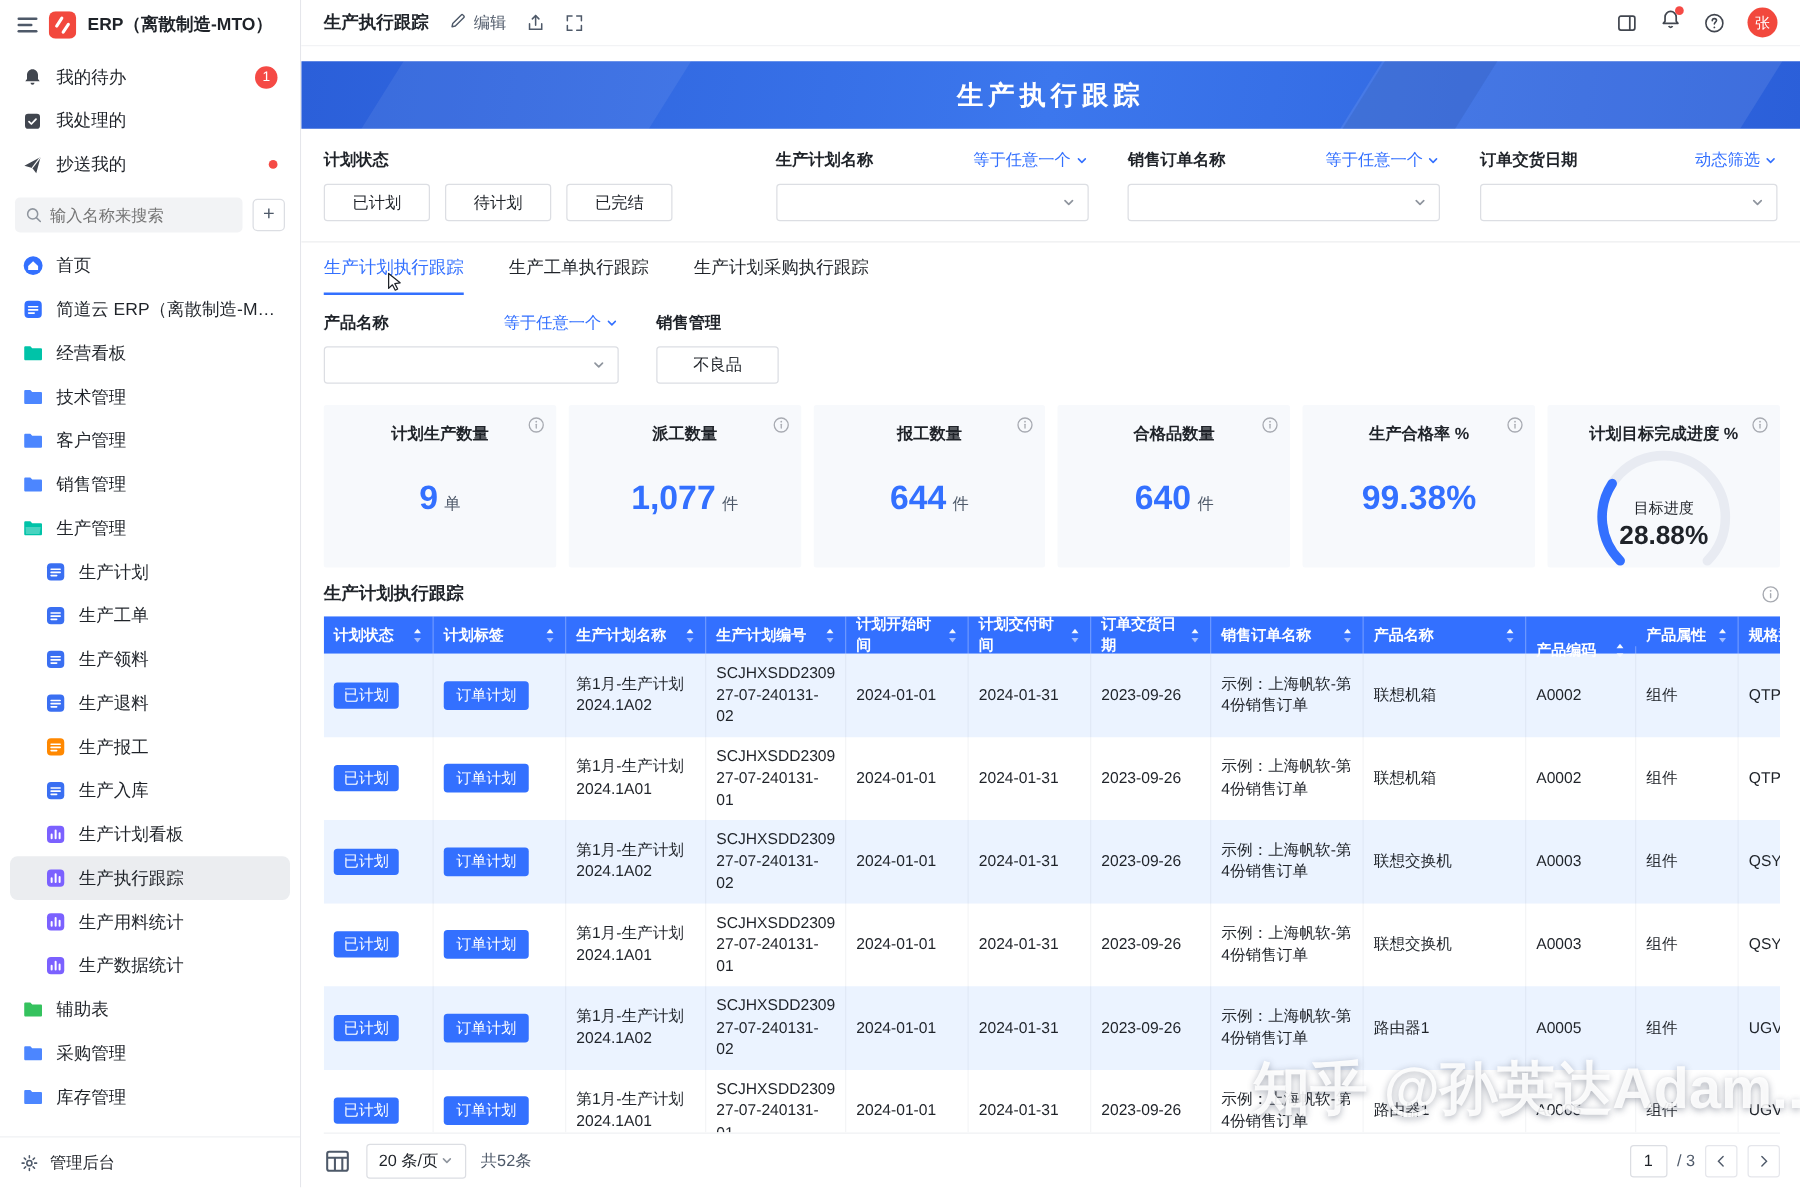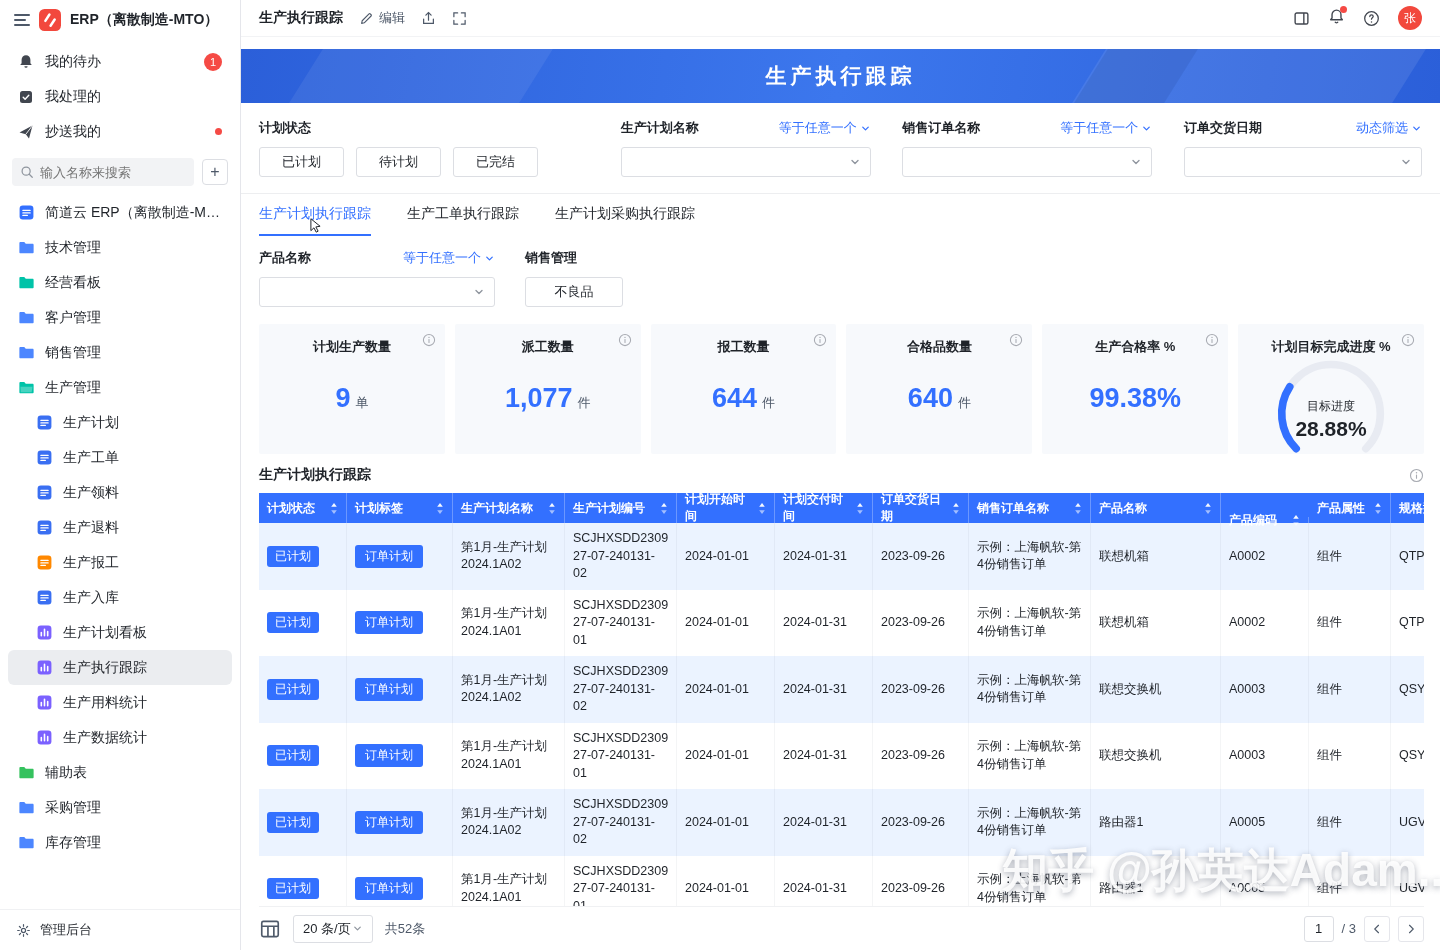--- a/index.html
+++ b/index.html
@@ -35,21 +35,21 @@
   .sb-item.selected { background:#EBEDF0; }
   .sb-item .ic { width:17px; height:17px; flex:none; }
   .sb-label { overflow:hidden; text-overflow:ellipsis; }
   .sb-footer { display:flex; align-items:center; gap:9px; padding:11px 16px; font-size:13px; border-top:1px solid #F0F1F3; cursor:pointer; }
   .sb-footer .ic { width:15px; height:15px; color:#4E5969; }
 
   
   .main { flex:1; display:flex; flex-direction:column; min-width:0; background:#fff; }
   .topbar { height:37px; display:flex; align-items:center; padding:0 18px; gap:16px; border-bottom:1px solid #F2F3F5; flex:none; }
   .tb-title { font-size:14px; font-weight:bold; }
-  .tb-btn { display:flex; align-items:center; gap:5px; color:#4E5969; font-size:13px; cursor:pointer; }
+  .tb-btn { display:flex; align-items:flex-start; gap:5px; color:#4E5969; font-size:13px; cursor:pointer; }
   .tb-btn .ic { width:15px; height:15px; }
   .tb-right { margin-left:auto; display:flex; align-items:center; gap:18px; }
   .tb-right .ic { width:17px; height:17px; color:#41464F; cursor:pointer; }
   .bell-wrap { position:relative; }
   .bell-dot { position:absolute; top:-2px; right:-2px; width:7px; height:7px; background:var(--red); border-radius:50%; }
   .avatar { width:24px; height:24px; border-radius:50%; background:#F2483D; color:#fff; font-size:12px; display:flex; align-items:center; justify-content:center; cursor:pointer; }
 
   .page { flex:1; overflow:hidden; display:flex; flex-direction:column; }
 
   .banner { margin-top:12px; height:54px; flex:none; background:linear-gradient(100deg,var(--banner-from,#2B5FD9),var(--banner-to,#3C77ED) 50%,var(--banner-from,#2B5FD9)); position:relative; overflow:hidden; display:flex; align-items:center; justify-content:center; }
@@ -181,42 +181,51 @@
               <path d="M10.6 10.6L14 14" stroke-linecap="round"></path>
             </svg>
           </span>
         <input placeholder="输入名称来搜索" style="">
       </div>
       <button class="add-btn">+</button>
     </div>
     <nav class="sb-nav" id="sb-nav">
         <div class="sb-item">
           <span class="ic">
+            <svg viewBox="0 0 18 18">
+              <circle cx="9" cy="9" r="8" fill="#3370FF"></circle>
+              <path d="M4.8 9.3L9 5.2l4.2 4.1v3.5H4.8z" fill="#fff"></path>
+            </svg>
+          </span>
+          <span class="sb-label">首页</span>
+        </div>
+        <div class="sb-item">
+          <span class="ic">
             <svg viewBox="0 0 16 16">
               <rect x="1.5" y="1.5" width="13" height="13" rx="3" fill="#3370FF"></rect>
               <path d="M4.6 6h6.8M4.6 8.4h6.8M4.6 10.8h4.2" stroke="#fff" stroke-width="1.2" stroke-linecap="round"></path>
             </svg>
           </span>
           <span class="sb-label">简道云 ERP（离散制造-MTO）...</span>
         </div>
         <div class="sb-item">
           <span class="ic">
             <svg viewBox="0 0 16 16">
+              <path d="M1.3 3.8c0-.6.4-1 1-1h3.6l1.4 1.6h6.4c.6 0 1 .4 1 1v7c0 .6-.4 1-1 1H2.3c-.6 0-1-.4-1-1v-8.6z" fill="#00C3A8"></path>
+            </svg>
+          </span>
+          <span class="sb-label">经营看板</span>
+        </div>
+        <div class="sb-item">
+          <span class="ic">
+            <svg viewBox="0 0 16 16">
               <path d="M1.3 3.8c0-.6.4-1 1-1h3.6l1.4 1.6h6.4c.6 0 1 .4 1 1v7c0 .6-.4 1-1 1H2.3c-.6 0-1-.4-1-1v-8.6z" fill="#4C86FF"></path>
             </svg>
           </span>
           <span class="sb-label">技术管理</span>
-        </div>
-        <div class="sb-item">
-          <span class="ic">
-            <svg viewBox="0 0 16 16">
-              <path d="M1.3 3.8c0-.6.4-1 1-1h3.6l1.4 1.6h6.4c.6 0 1 .4 1 1v7c0 .6-.4 1-1 1H2.3c-.6 0-1-.4-1-1v-8.6z" fill="#00C3A8"></path>
-            </svg>
-          </span>
-          <span class="sb-label">经营看板</span>
         </div>
         <div class="sb-item">
           <span class="ic">
             <svg viewBox="0 0 16 16">
               <path d="M1.3 3.8c0-.6.4-1 1-1h3.6l1.4 1.6h6.4c.6 0 1 .4 1 1v7c0 .6-.4 1-1 1H2.3c-.6 0-1-.4-1-1v-8.6z" fill="#4C86FF"></path>
             </svg>
           </span>
           <span class="sb-label">客户管理</span>
         </div>
         <div class="sb-item">

